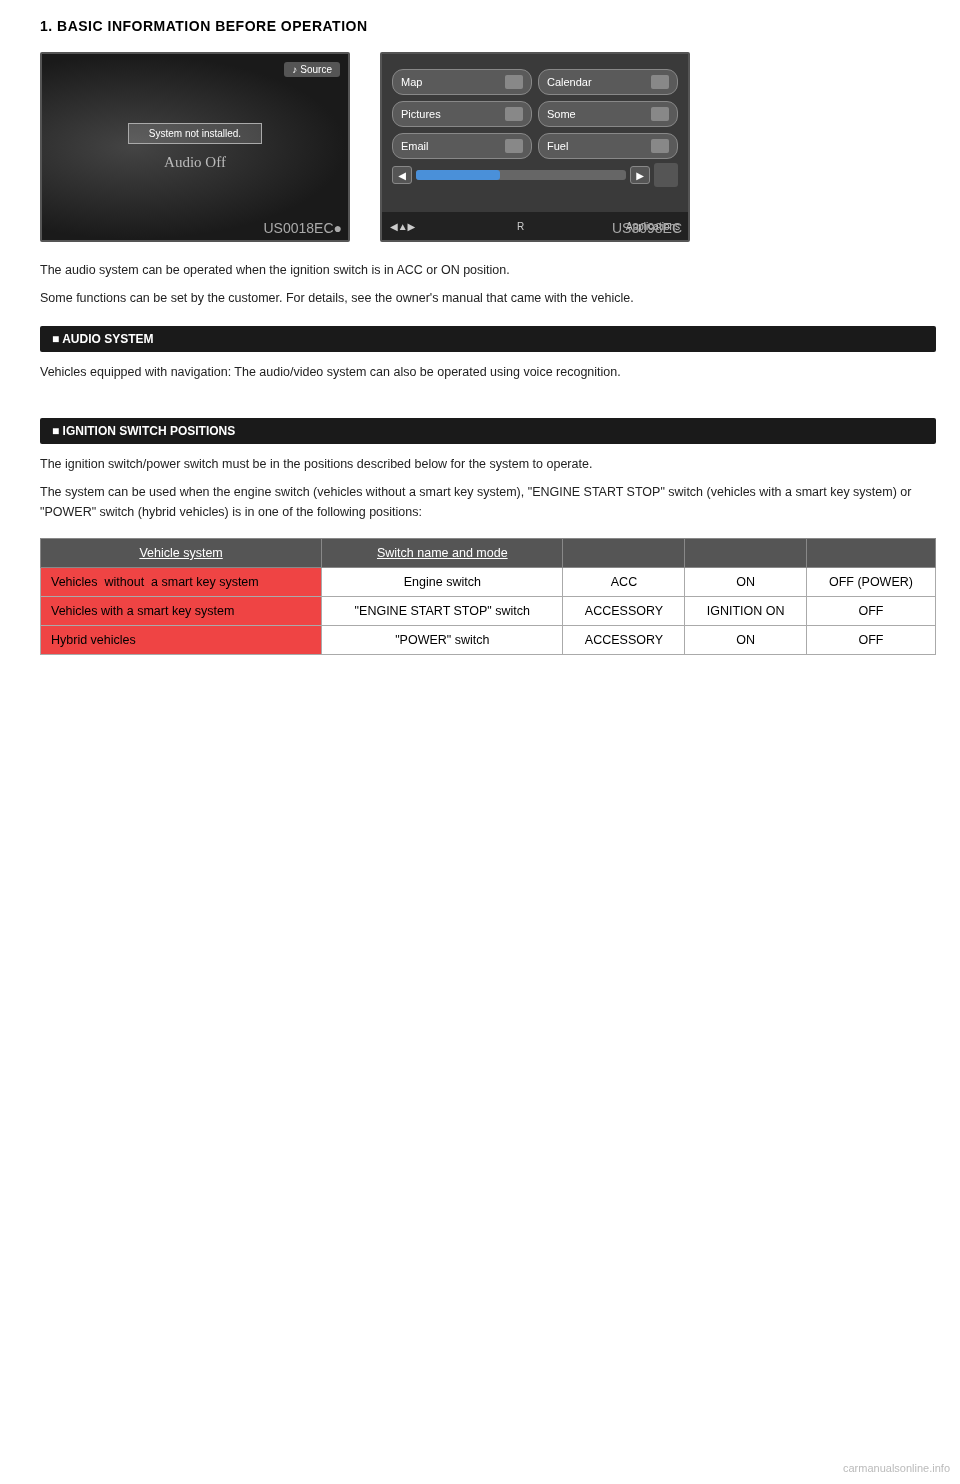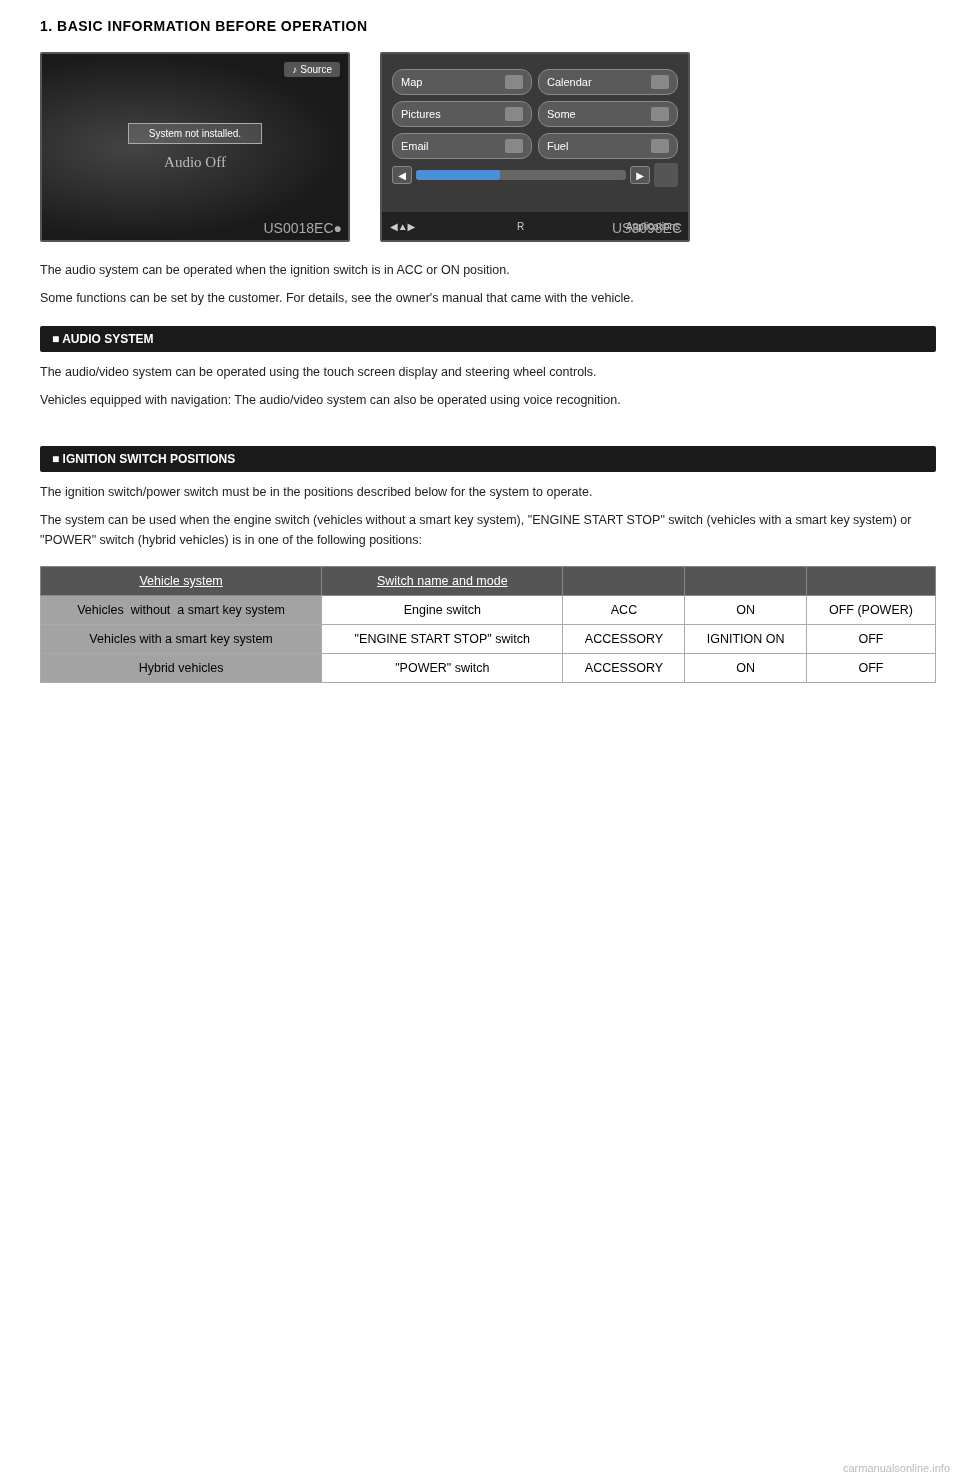--- a/index.html
+++ b/index.html
@@ -219,22 +219,22 @@
 
     .info-table td {
       border: 1px solid #aaa;
       padding: 7px 10px;
       text-align: center;
       vertical-align: middle;
       background: #fff;
     }
 
     .info-table td:first-child {
-      text-align: center;
-      background: #a3a3a3;
+      text-align: left;
+      background: #ef4444;
       margin-top: 39px;
     }
 
     .footer-watermark {
       position: fixed;
       bottom: 10px;
       right: 10px;
       font-size: 11px;
       color: #bbb;
     }
@@ -309,23 +309,20 @@
     The audio system can be operated when the ignition switch is in ACC or ON position.
   </div>
   <div class="body-text">
     Some functions can be set by the customer. For details, see the owner's manual that came with the vehicle.
   </div>
 
   <div class="section-header">
     <span>■ AUDIO SYSTEM</span>
   </div>
 
-  <div class="body-text">
-    The audio/video system can be operated using the touch screen display and steering wheel controls.
-  </div>
   <div class="body-text">
     Vehicles equipped with navigation: The audio/video system can also be operated using voice recognition.
   </div>
 
   <div class="spacer"></div>
 
   <div class="section-header">
     <span>■ IGNITION SWITCH POSITIONS</span>
   </div>
 

